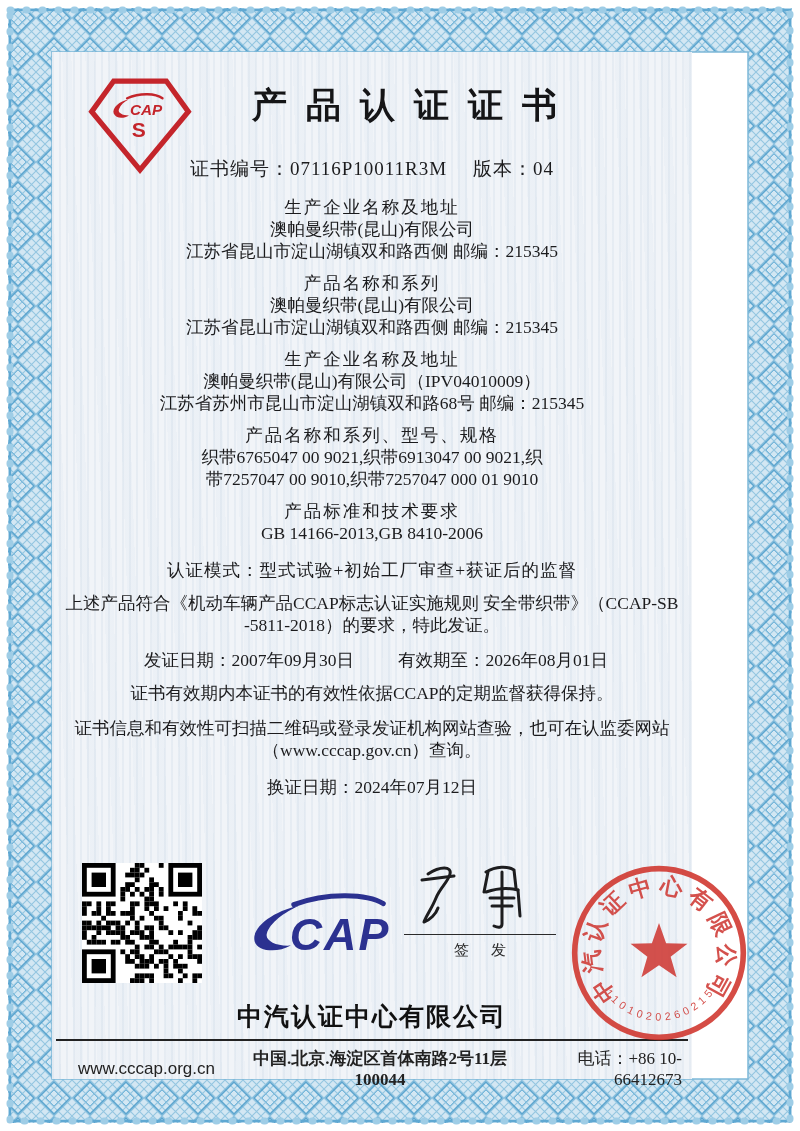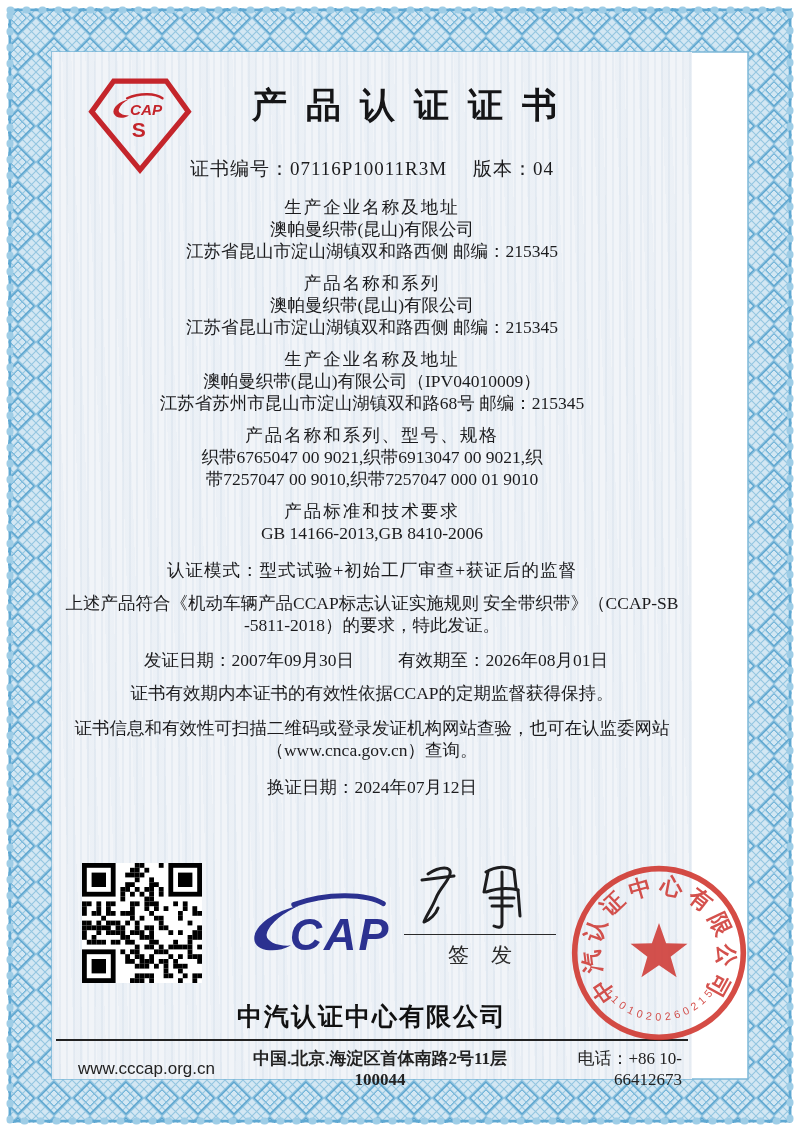--- a/index.html
+++ b/index.html
@@ -27,21 +27,21 @@
   .conformity{margin-top:11px;}
   .dates-row{margin-top:13px;display:flex;justify-content:center;gap:44px;padding-left:8px;}
   .validity-note{margin-top:11px;}
   .verify{margin-top:13px;}
   .renewal{margin-top:15px;}
   .qr-block{position:absolute;left:30px;top:811px;width:120px;height:120px;}
   .ccap-logo{position:absolute;left:181px;top:838px;width:176px;height:76px;}
   .sign-block{position:absolute;left:352px;top:806px;width:152px;height:104px;text-align:center;}
   .sign-scribble{display:block;margin:0 auto;}
   .sign-line{border-top:1.5px solid #2a2a2a;margin-top:2px;}
-  .sign-label{margin-top:6px;font-size:21px;letter-spacing:22px;text-indent:22px;color:#2a2a2a;}
+  .sign-label{margin-top:6px;font-size:15px;letter-spacing:22px;text-indent:22px;color:#2a2a2a;}
   .seal{position:absolute;left:518px;top:812px;width:178px;height:178px;opacity:.88;z-index:5;}
   .issuer-name{position:absolute;left:0;right:0;top:948px;text-align:center;
                font-family:"Liberation Sans","DejaVu Sans",sans-serif;
                font-weight:bold;font-size:25px;letter-spacing:2px;color:#111;}
   .footer-rule{position:absolute;left:4px;right:4px;top:987px;border-top:2px solid #222;}
   .footer-row{position:absolute;left:4px;right:4px;top:995px;display:flex;
               align-items:center;font-size:17px;color:#222;}
   .footer-row .f-left{flex:1;text-align:left;padding-left:22px;font-family:"Liberation Sans","DejaVu Sans",sans-serif;}
   .footer-row .f-center{flex:2;text-align:center;font-weight:bold;}
   .footer-row .f-right{flex:1;text-align:right;padding-right:6px;font-weight:normal;}
@@ -124,21 +124,21 @@
 
       <div class="dates-row">
         <span>发证日期：2007年09月30日</span>
         <span>有效期至：2026年08月01日</span>
       </div>
 
       <div class="validity-note">证书有效期内本证书的有效性依据CCAP的定期监督获得保持。</div>
 
       <div class="verify">
         <div>证书信息和有效性可扫描二维码或登录发证机构网站查验，也可在认监委网站</div>
-        <div>（www.cnca.gov.cn）查询。</div>
+        <div>（www.cccap.gov.cn）查询。</div>
       </div>
 
       <div class="renewal">换证日期：2024年07月12日</div>
     </div>
 
     <div class="qr-block">
       <svg id="qr-svg" width="120" height="120" viewBox="0 0 120 120">
           <rect x="0" y="0" width="120" height="120" fill="#ffffff"></rect>
           <rect x="52.8" y="0" width="4.8" height="4.8" fill="#000"></rect>
           <rect x="57.599999999999994" y="0" width="4.8" height="4.8" fill="#000"></rect>

